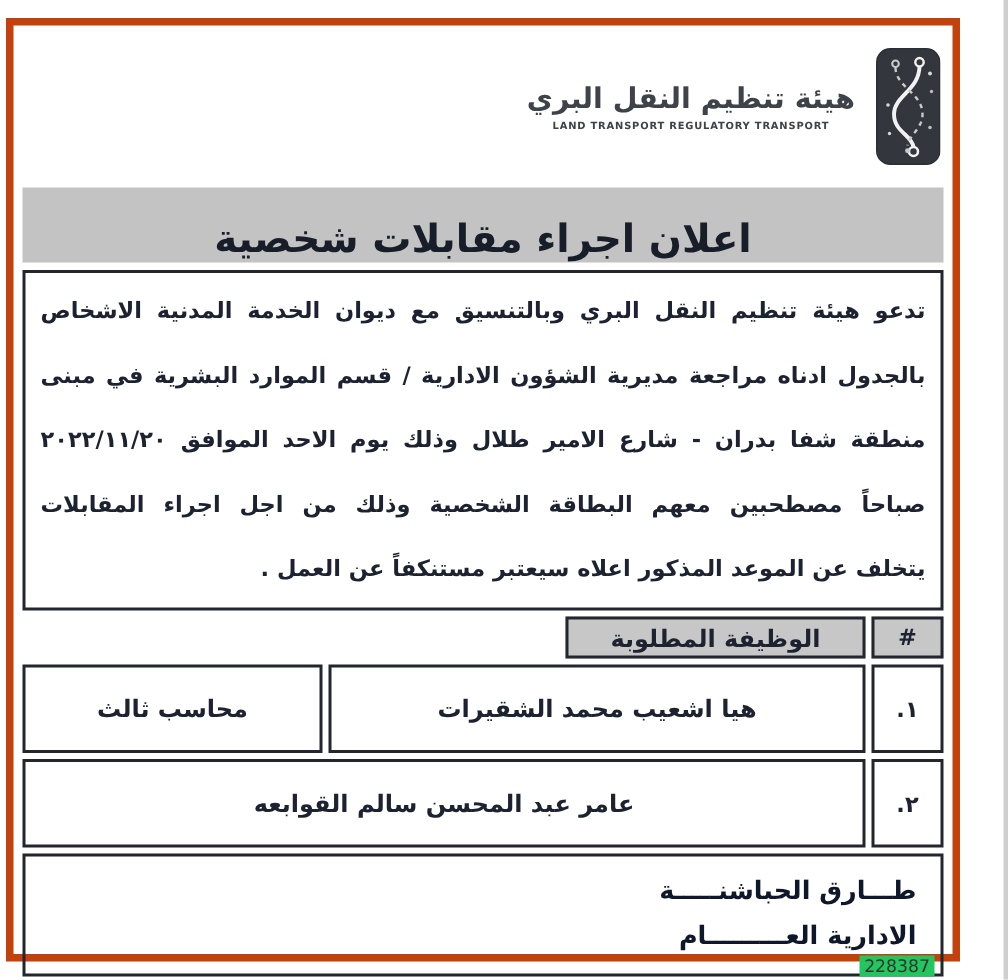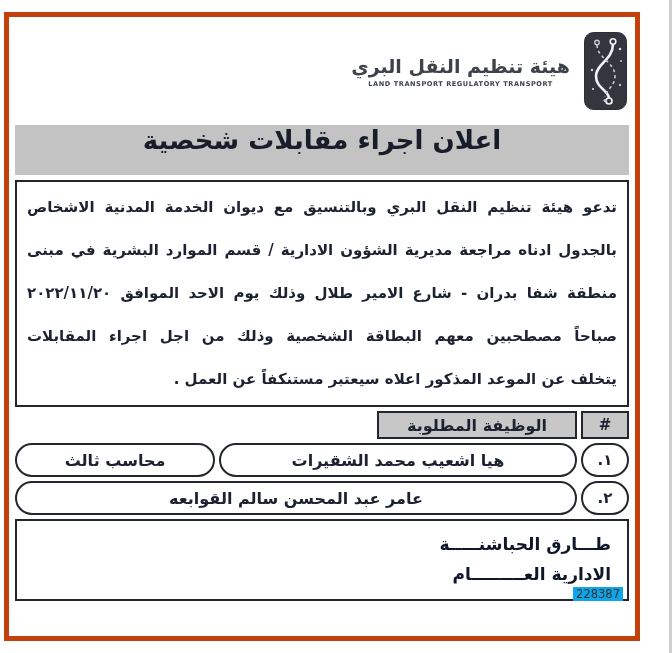--- a/index.html
+++ b/index.html
@@ -55,21 +55,21 @@
     color: #3e434a;
     font-weight: bold;
     margin-top: 3px;
     white-space: nowrap;
   }
   
   .title-bar {
     margin-top: 10px;
     height: 50px;
     background: #c3c3c3;
-    display: flex; align-items: flex-start; justify-content: center;
+    display: flex; align-items: flex-end; justify-content: center;
     font-size: 26px; font-weight: bold; color: #171d29;
   }
   
   .body-box {
     margin-top: 5px;
     border: 2px solid #23272d;
     padding: 4px 10px;
   }
   .body-line {
     direction: rtl;
@@ -87,21 +87,21 @@
   .jobs-table { margin-top: 4px; }
   .trow { display: flex; flex-direction: row; gap: 4px; margin-top: 4px; }
   .trow:first-child { margin-top: 0; }
   .cell {
     border: 2px solid #23272d;
     display: flex; align-items: center; justify-content: center;
     font-weight: bold; font-size: 16px;
     background: #ffffff;
   }
   .trow.head .cell { background: #c7c7c7; height: 28px; }
-  .trow.data .cell { height: 34px; border-radius: 20px; }
+  .trow.data .cell { height: 59px; }
   .col-num { width: 48px; flex: 0 0 auto; font-size: 15px; }
   .col-name { flex: 1 1 auto; }
   .col-pos { width: 200px; flex: 0 0 auto; }
   
   .sig-box {
     margin-top: 4px;
     border: 2px solid #23272d;
     height: 82px;
     position: relative;
     padding: 8px 16px;
@@ -113,21 +113,21 @@
     font-weight: bold;
     line-height: 30px;
     color: #0f172a;
   }
   .ref-number {
     position: absolute;
     right: 4px; bottom: -2px;
     direction: ltr;
     font-size: 11.5px;
     color: #333;
-    background: #0ea5e9;
+    background: #22c55e;
     padding: 0 3px;
     font-weight: normal;
     margin-top: 20px;
   }
 </style>
 </head>
 <body>
 
 <div class="edge-artifact-right"></div>
 

